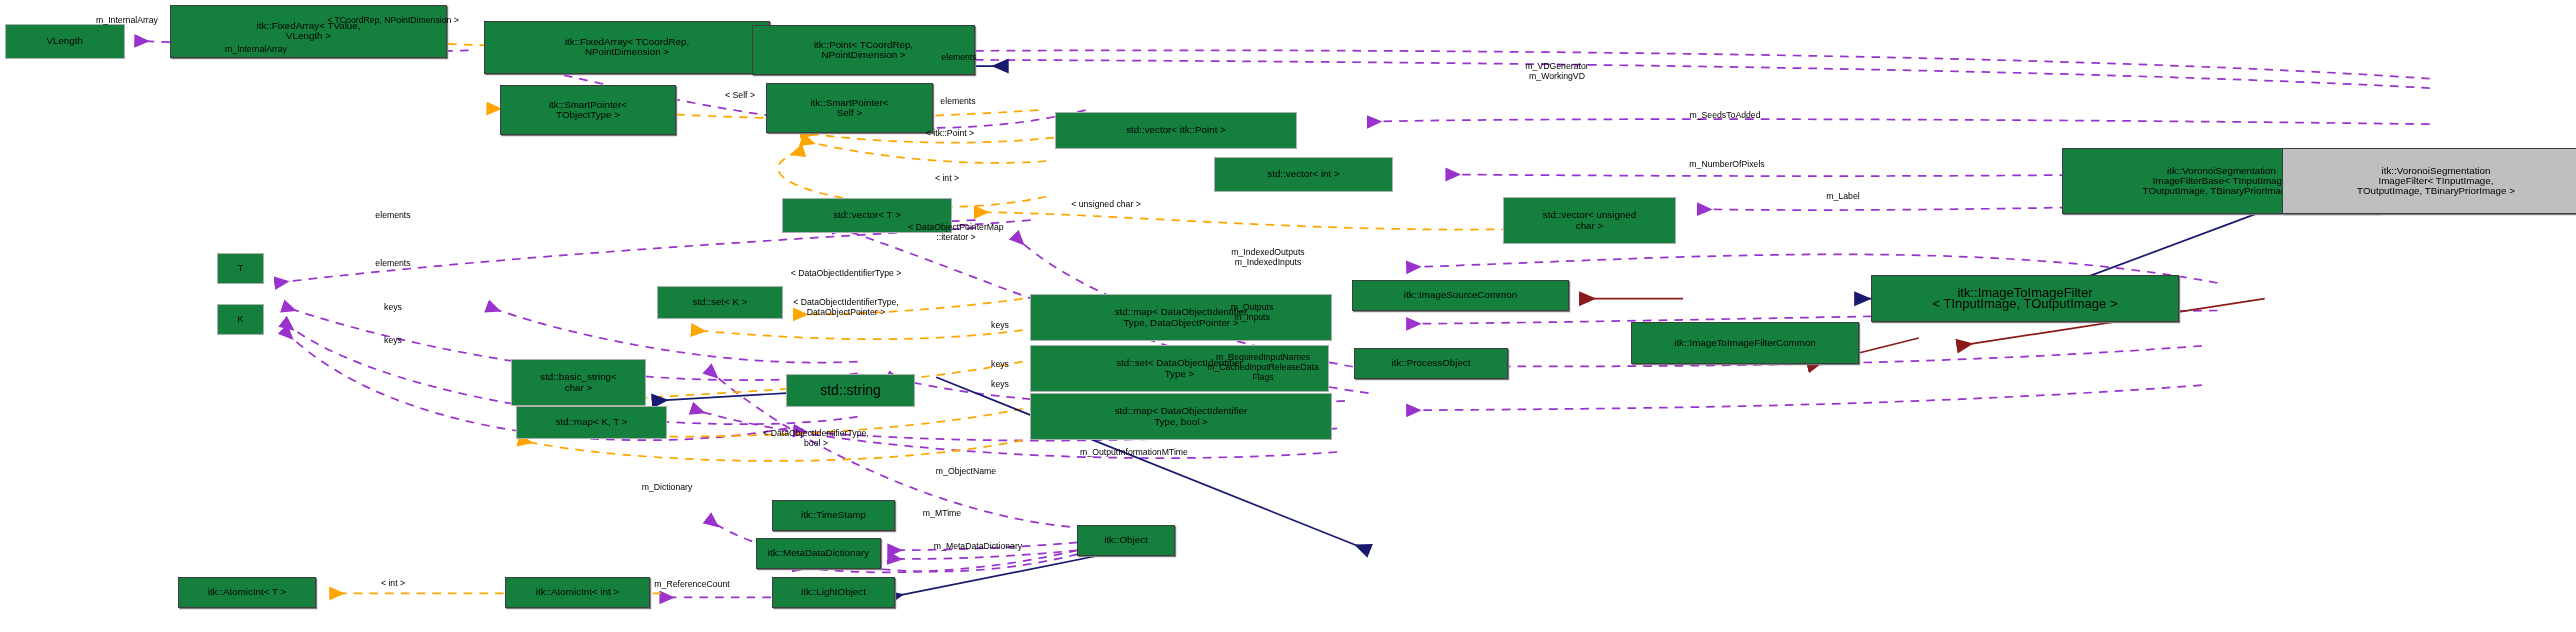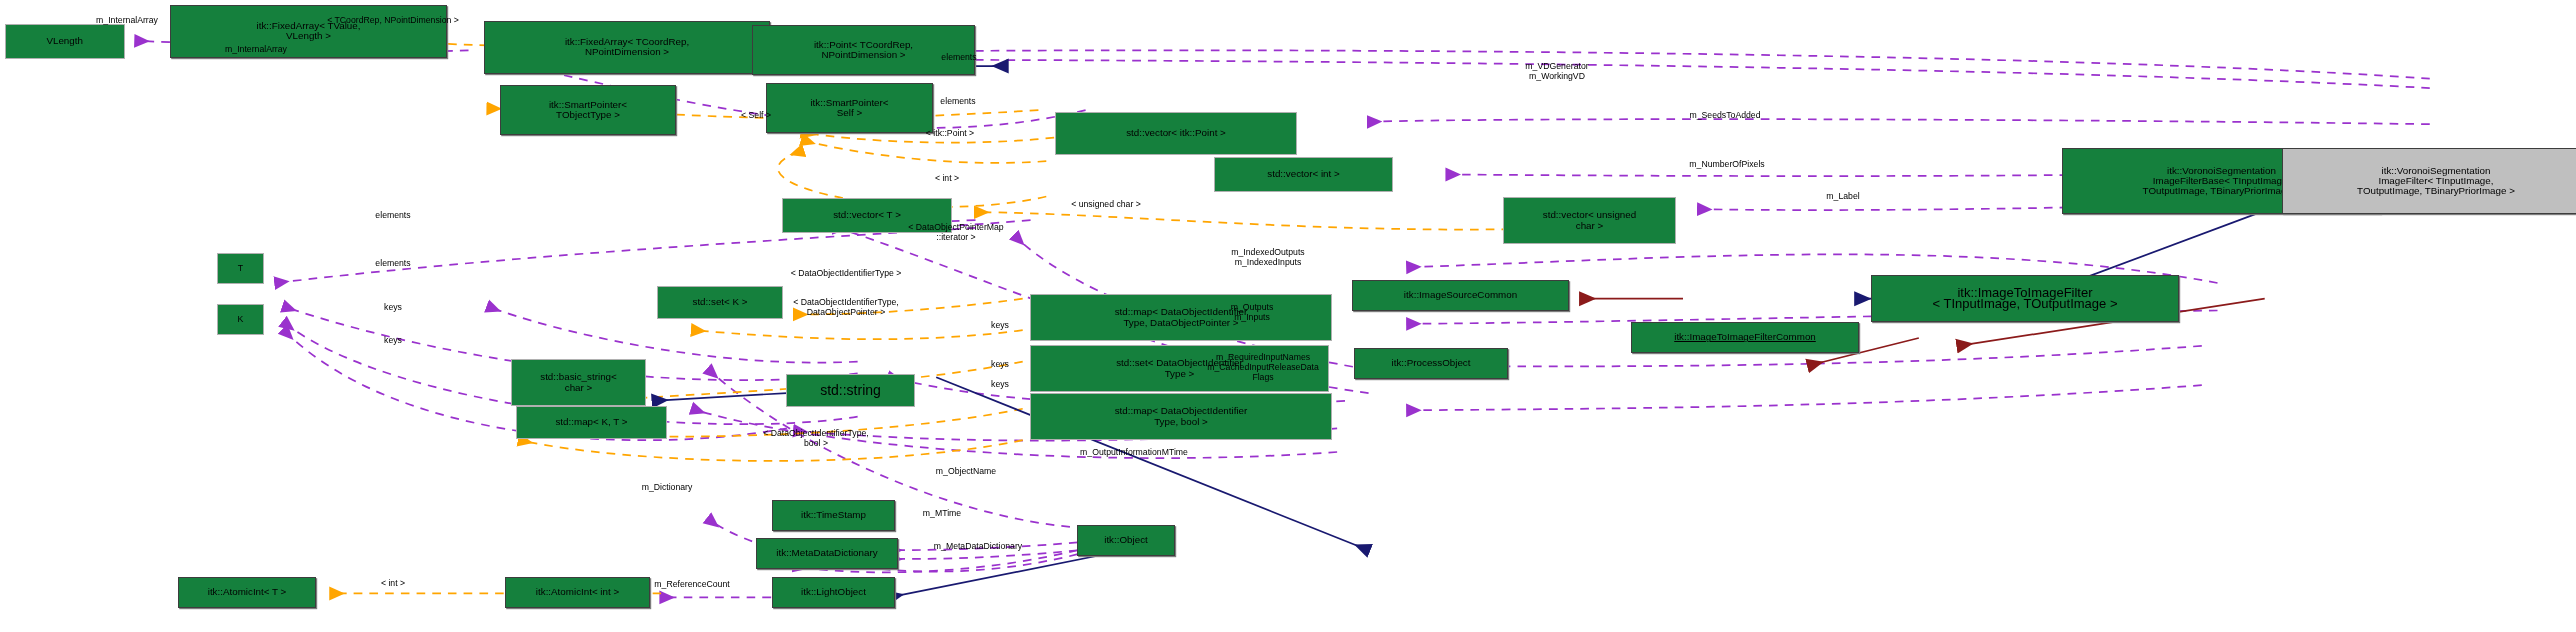--- a/index.html
+++ b/index.html
@@ -167,60 +167,60 @@
     <div class="node cls" style="left: 170px; top: 4.7px; width: 277px; height: 53px; font-size: 9.8px;">itk::FixedArray&lt; TValue,
 VLength &gt;</div>
     <div class="node cls" style="left: 484px; top: 20.5px; width: 286px; height: 53px; font-size: 9.8px;">itk::FixedArray&lt; TCoordRep,
 NPointDimension &gt;</div>
     <div class="node cls" style="left: 752px; top: 25px; width: 223px; height: 50px; font-size: 9.8px;">itk::Point&lt; TCoordRep,
 NPointDimension &gt;</div>
     <div class="node cls" style="left: 500px; top: 85px; width: 176px; height: 50px; font-size: 9.8px;">itk::SmartPointer&lt;
 TObjectType &gt;</div>
     <div class="node cls" style="left: 766px; top: 83px; width: 167px; height: 50px; font-size: 9.8px;">itk::SmartPointer&lt;
 Self &gt;</div>
-    <div class="node tmpl" style="left: 1055px; top: 112px; width: 242px; height: 43px; font-size: 9.8px; text-align: right;">std::vector&lt; itk::Point &gt;</div>
+    <div class="node tmpl" style="left: 1055px; top: 112px; width: 242px; height: 37px; font-size: 9.8px; text-align: right;">std::vector&lt; itk::Point &gt;</div>
     <div class="node tmpl" style="left: 1214px; top: 157px; width: 179px; height: 35px; font-size: 9.8px;">std::vector&lt; int &gt;</div>
     <div class="node tmpl" style="left: 782px; top: 198px; width: 170px; height: 35px; font-size: 9.8px;">std::vector&lt; T &gt;</div>
     <div class="node tmpl" style="left: 1503px; top: 197px; width: 173px; height: 47px; font-size: 9.8px;">std::vector&lt; unsigned
 char &gt;</div>
     <div class="node tmpl" style="left: 217px; top: 253px; width: 47px; height: 31px; font-size: 8.7px;">T</div>
     <div class="node tmpl" style="left: 217px; top: 304px; width: 47px; height: 31px; font-size: 8.7px;">K</div>
     <div class="node tmpl" style="left: 1030px; top: 294px; width: 302px; height: 47px; font-size: 9.8px;">std::map&lt; DataObjectIdentifier
 Type, DataObjectPointer &gt;</div>
     <div class="node tmpl" style="left: 1030px; top: 345px; width: 299px; height: 47px; font-size: 9.8px;">std::set&lt; DataObjectIdentifier
 Type &gt;</div>
     <div class="node tmpl" style="left: 1030px; top: 393px; width: 302px; height: 47px; font-size: 9.8px;">std::map&lt; DataObjectIdentifier
 Type, bool &gt;</div>
     <div class="node tmpl" style="left: 657px; top: 286px; width: 126px; height: 33px; font-size: 9.8px;">std::set&lt; K &gt;</div>
     <div class="node tmpl" style="left: 511px; top: 359px; width: 135px; height: 47px; font-size: 9.8px;">std::basic_string&lt;
 char &gt;</div>
     <div class="node tmpl" style="left: 786px; top: 374px; width: 129px; height: 33px; font-size: 14px;">std::string</div>
     <div class="node tmpl" style="left: 516px; top: 406px; width: 151px; height: 33px; font-size: 9.8px;">std::map&lt; K, T &gt;</div>
     <div class="node cls" style="left: 1352px; top: 280px; width: 217px; height: 31px; font-size: 9.8px;">itk::ImageSourceCommon</div>
     <div class="node cls" style="left: 1354px; top: 348px; width: 154px; height: 31px; font-size: 9.8px;">itk::ProcessObject</div>
-    <div class="node cls" style="left: 1631px; top: 322px; width: 228px; height: 31px; font-size: 9.8px; text-decoration: underline;">itk::ImageToImageFilterCommon</div>
+    <div class="node cls" style="left: 1631px; top: 322px; width: 228px; height: 42px; font-size: 9.8px;">itk::ImageToImageFilterCommon</div>
     <div class="node cls" style="left: 1871px; top: 275px; width: 308px; height: 47px; font-size: 13px;">itk::ImageToImageFilter
 &lt; TInputImage, TOutputImage &gt;</div>
     <div class="node cls" style="left: 772px; top: 500px; width: 123px; height: 31px; font-size: 9.8px;">itk::TimeStamp</div>
-    <div class="node cls" style="left: 756px; top: 538px; width: 142px; height: 31px; font-size: 9.8px;">itk::MetaDataDictionary</div>
+    <div class="node cls" style="left: 756px; top: 538px; width: 125px; height: 31px; font-size: 9.8px;">itk::MetaDataDictionary</div>
     <div class="node cls" style="left: 1077px; top: 525px; width: 98px; height: 31px; font-size: 9.8px;">itk::Object</div>
     <div class="node cls" style="left: 178px; top: 577px; width: 138px; height: 31px; font-size: 9.8px;">itk::AtomicInt&lt; T &gt;</div>
     <div class="node cls" style="left: 505px; top: 577px; width: 145px; height: 31px; font-size: 9.8px;">itk::AtomicInt&lt; int &gt;</div>
     <div class="node cls" style="left: 772px; top: 577px; width: 123px; height: 31px; font-size: 9.8px;">itk::LightObject</div>
     <div class="node cls" style="left: 2062px; top: 148px; width: 319px; height: 66px; font-size: 9.8px;">itk::VoronoiSegmentation
 ImageFilterBase&lt; TInputImage,
  TOutputImage, TBinaryPriorImage &gt;</div>
     <div class="node current" style="left: 2282px; top: 148px; width: 308px; height: 66px; font-size: 9.8px;">itk::VoronoiSegmentation
 ImageFilter&lt; TInputImage,
  TOutputImage, TBinaryPriorImage &gt;</div>
     <div class="edge-label" style="left: 127px; top: 20.5px;">m_InternalArray</div>
     <div class="edge-label" style="left: 256px; top: 50px;">m_InternalArray</div>
     <div class="edge-label" style="left: 393px; top: 20.5px;">&lt; TCoordRep, NPointDimension &gt;</div>
     <div class="edge-label" style="left: 959px; top: 58px;">elements</div>
-    <div class="edge-label" style="left: 756px; top: 96px; margin-top: 20px;">&lt; Self &gt;</div>
+    <div class="edge-label" style="left: 740px; top: 96px;">&lt; Self &gt;</div>
     <div class="edge-label" style="left: 958px; top: 102px;">elements</div>
     <div class="edge-label" style="left: 950px; top: 134px;">&lt; itk::Point &gt;</div>
     <div class="edge-label" style="left: 947px; top: 179px;">&lt; int &gt;</div>
     <div class="edge-label" style="left: 1106px; top: 205px;">&lt; unsigned char &gt;</div>
     <div class="edge-label" style="left: 956px; top: 233px;">&lt; DataObjectPointerMap
 ::iterator &gt;</div>
     <div class="edge-label" style="left: 393px; top: 216px;">elements</div>
     <div class="edge-label" style="left: 393px; top: 264px;">elements</div>
     <div class="edge-label" style="left: 393px; top: 308px;">keys</div>
     <div class="edge-label" style="left: 393px; top: 341px;">keys</div>

